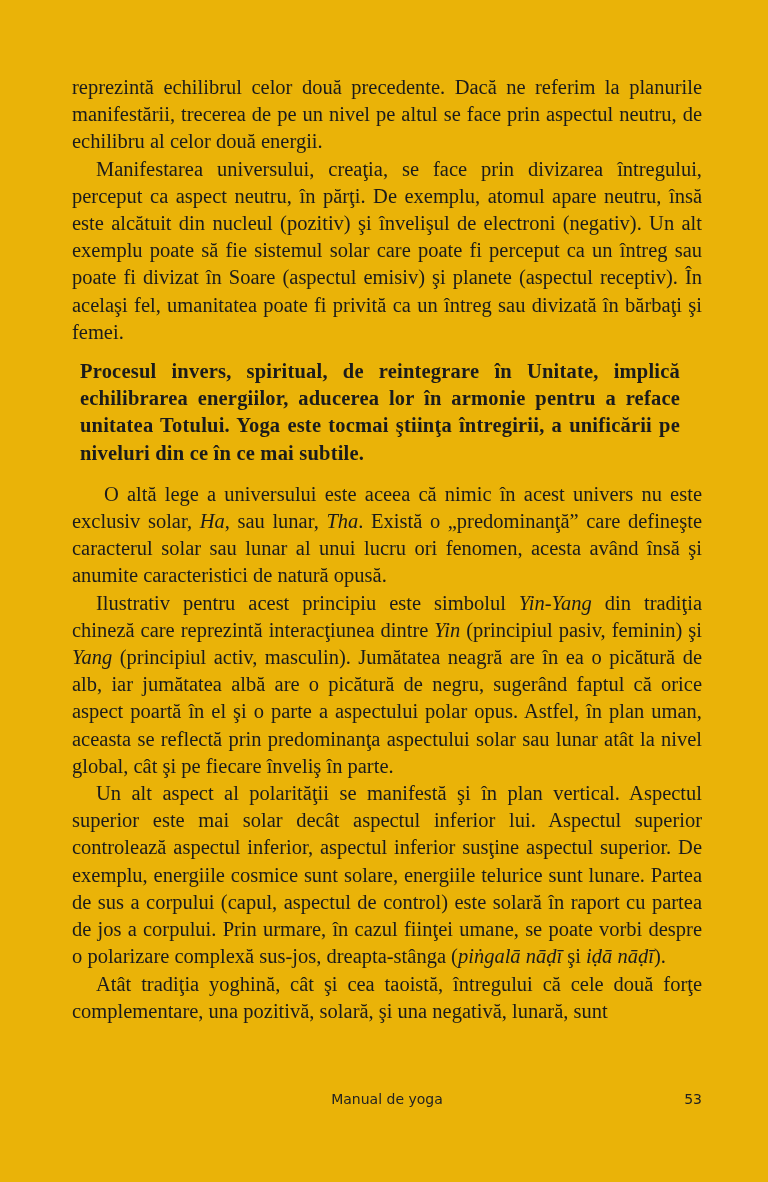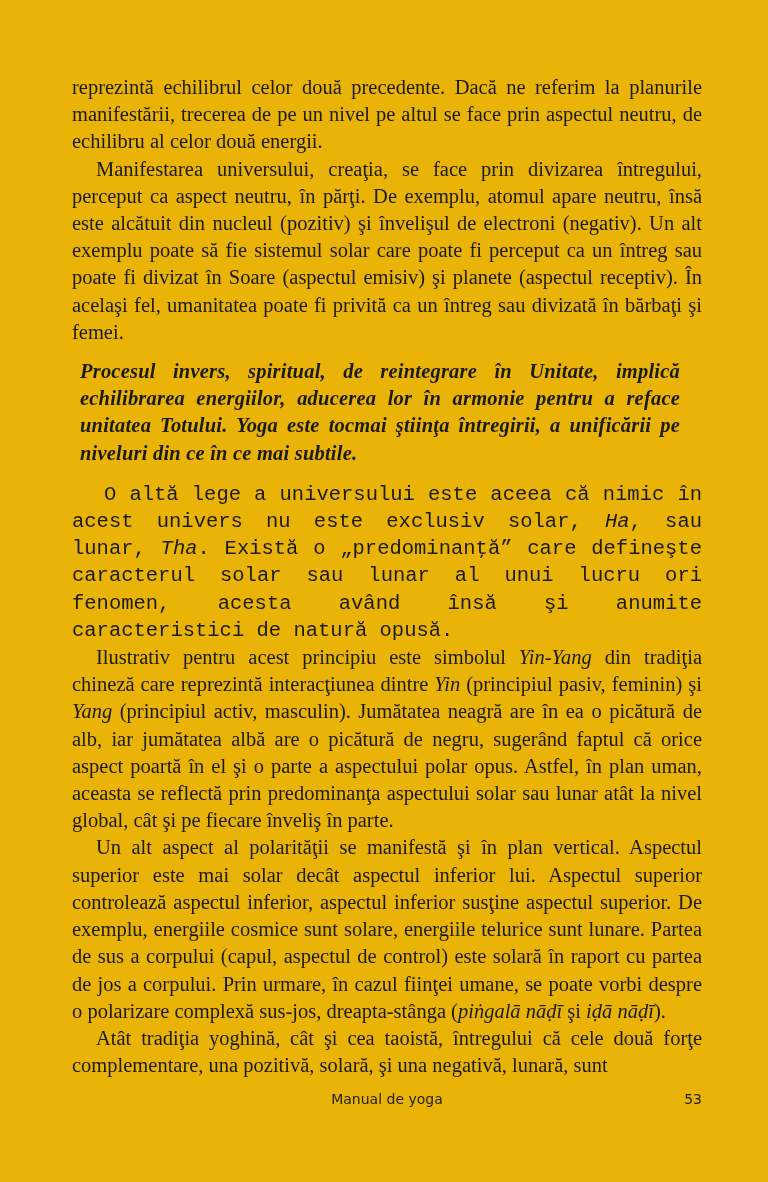--- a/index.html
+++ b/index.html
@@ -14,27 +14,26 @@
     position:absolute;
     left:72px;top:74px;width:630px;
     font-family:"Liberation Serif","DejaVu Serif",serif;
     font-size:20.5px;
     line-height:27.2px;
     color:#1b1b1b;
     text-align:justify;
   }
   .para{margin:0;padding:0;}
   .para.ind{text-indent:24px;}
-  .para.ind2{text-indent:32px;font-family:Liberation Mono, monospace;}
+  .para.ind2{text-indent:32px;}
   .it{font-style:italic;}
   .quote{
     margin:12px 22px 14px 8px;
     padding:0;
     font-weight:700;
-    font-style:italic;
     text-align:justify;
     letter-spacing:.2px;
   }
   .page-footer{
     position:absolute;
     left:72px;right:66px;top:1091px;height:28px;
     font-family:"DejaVu Sans","Liberation Sans",sans-serif;
     font-size:14px;
     color:#222222;
   }

